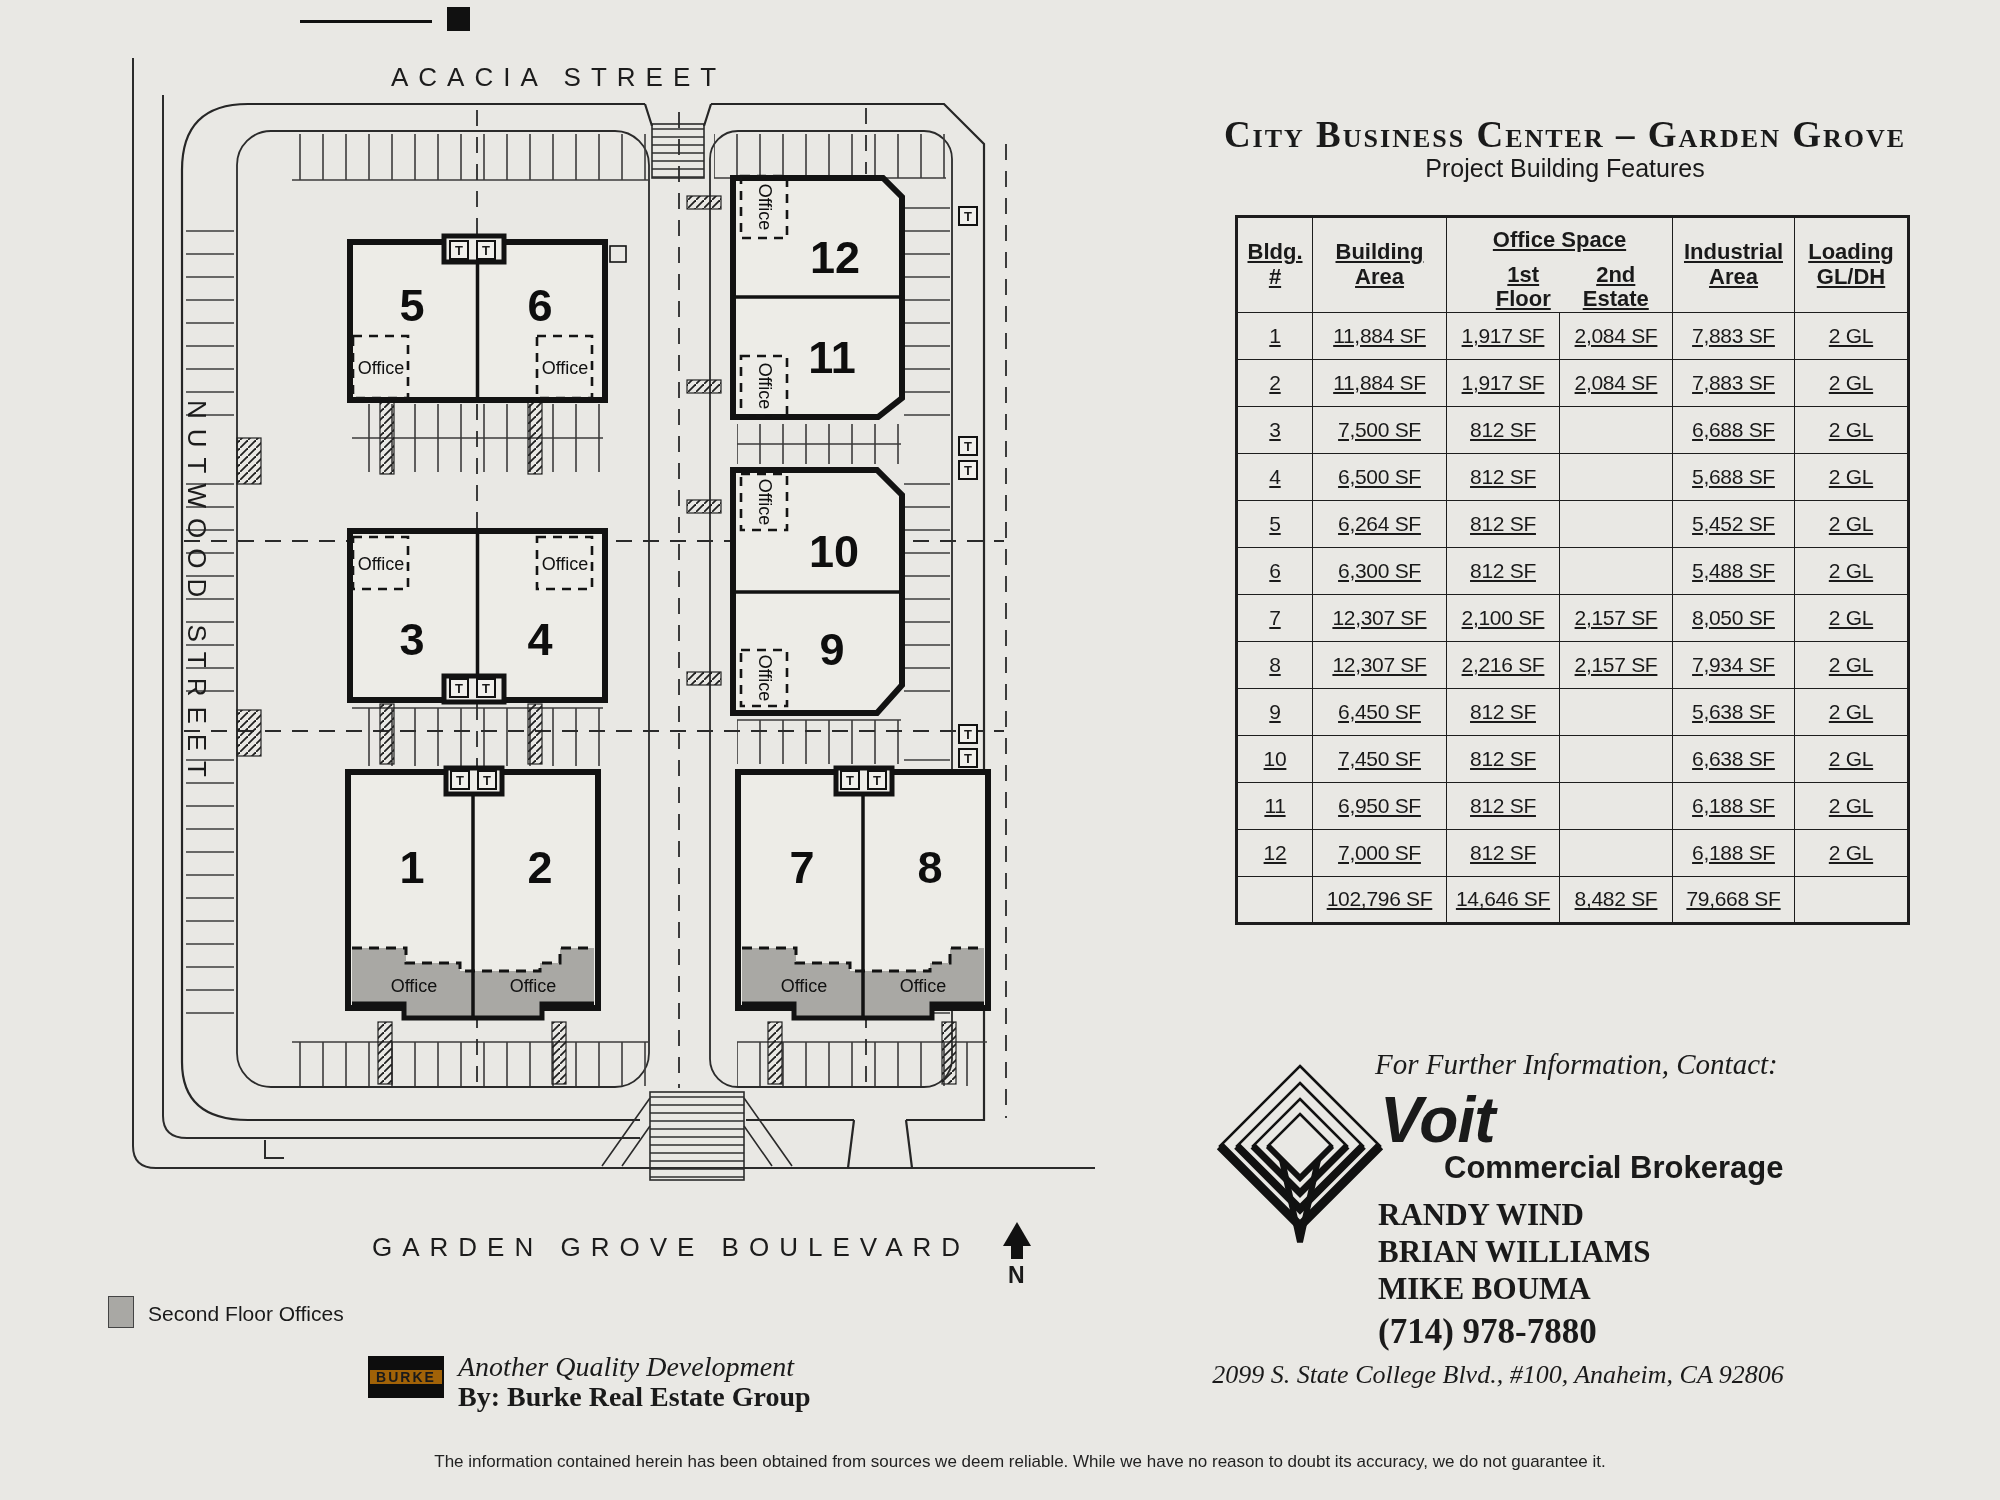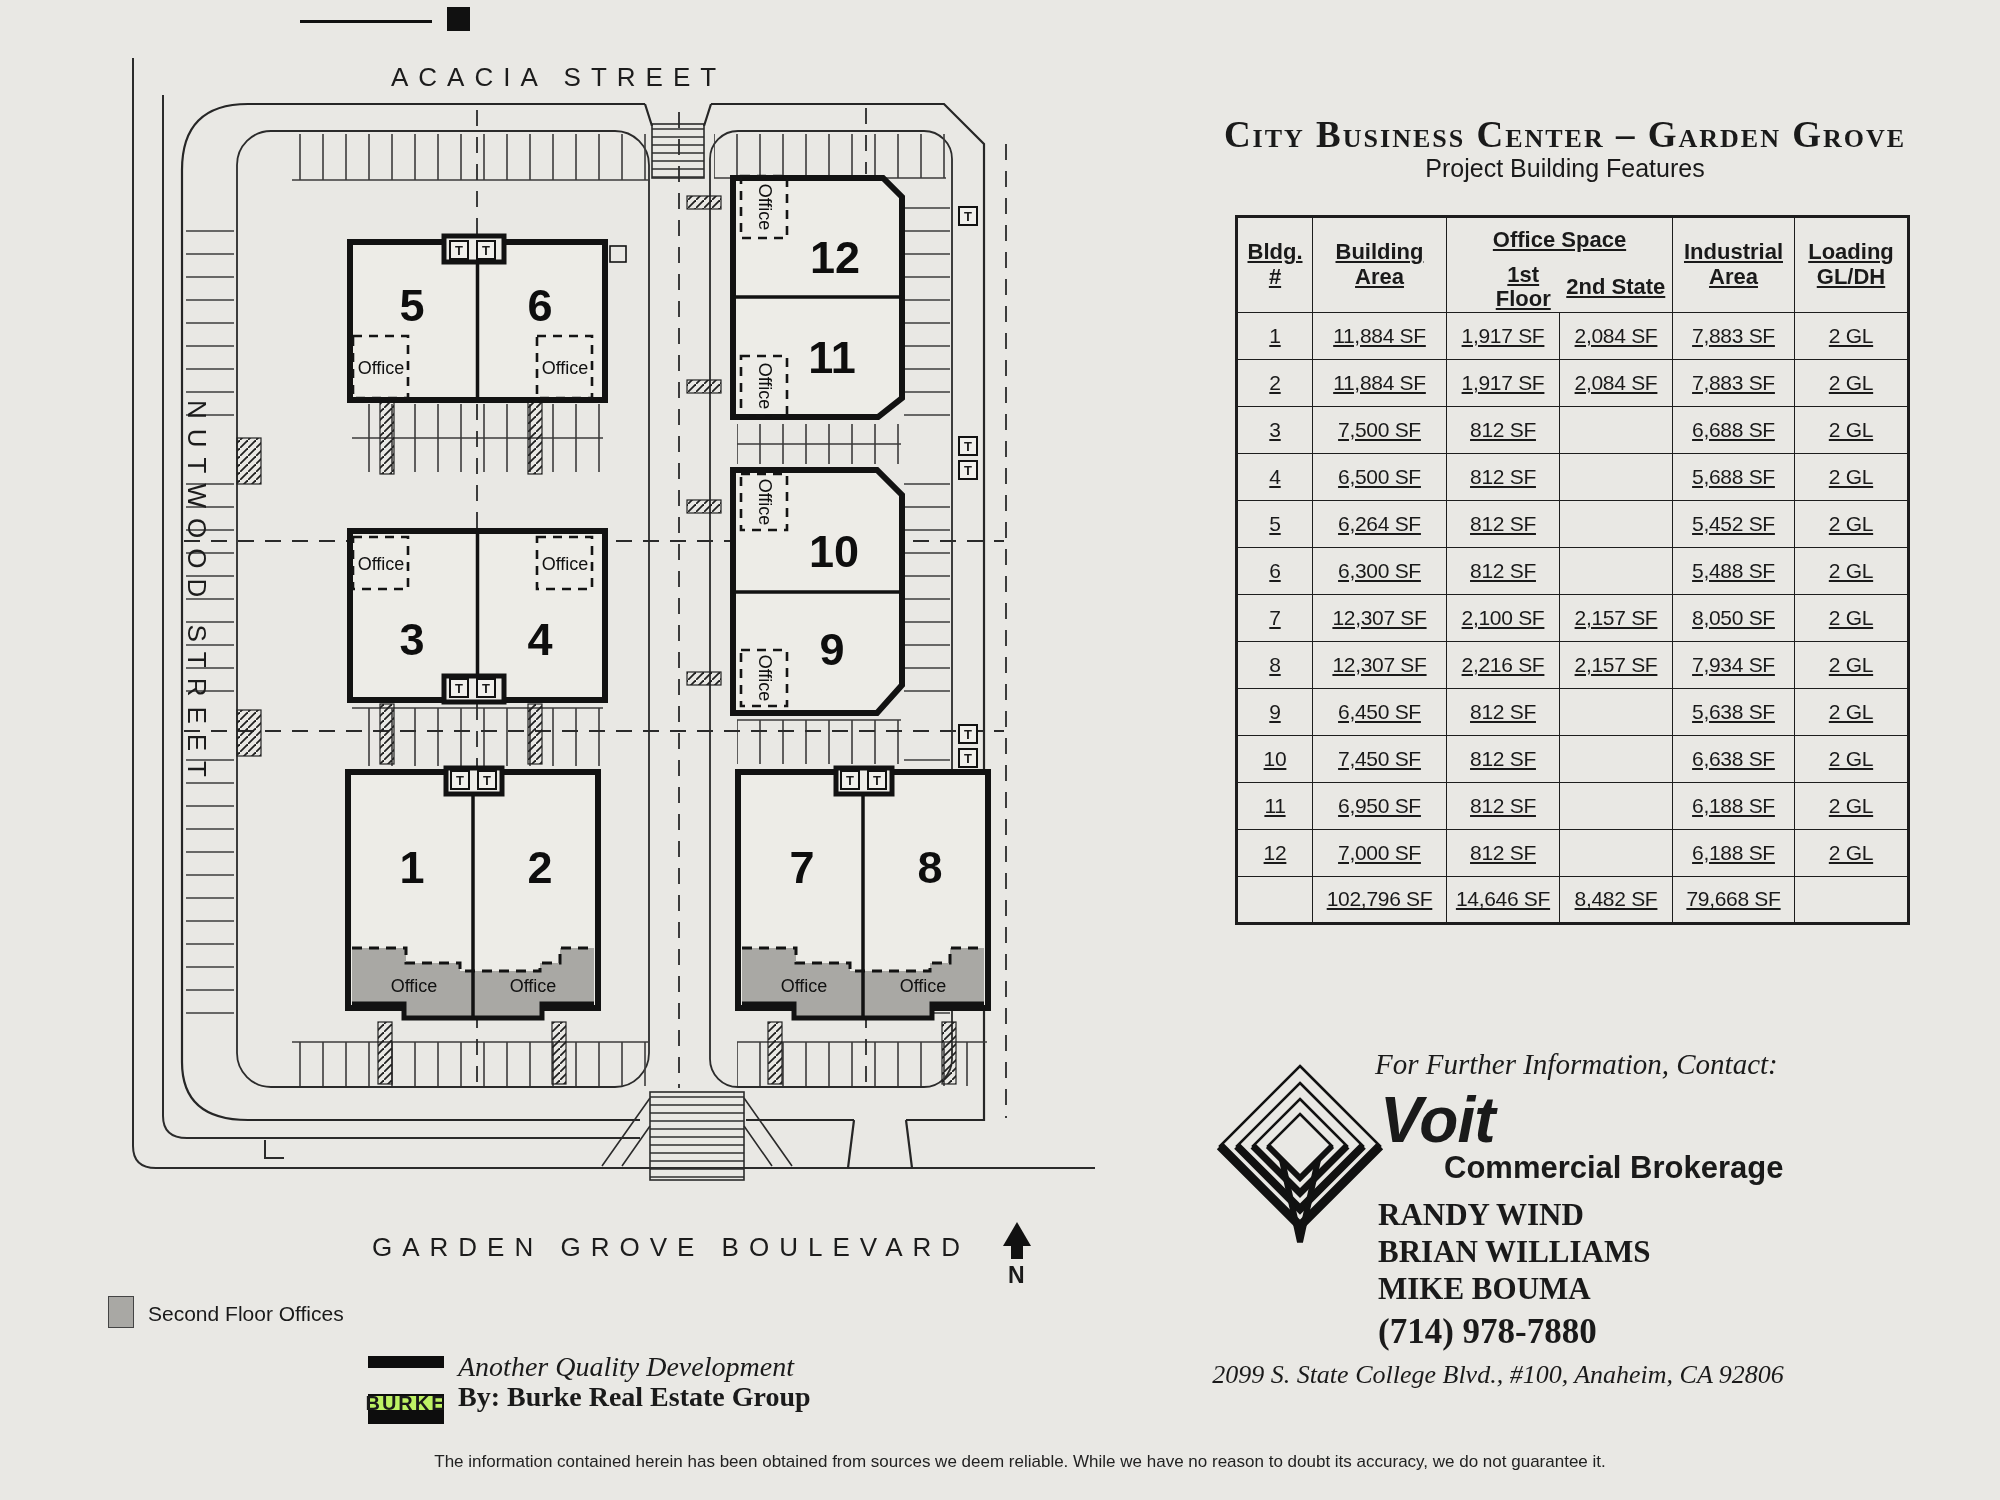--- a/index.html
+++ b/index.html
@@ -29,22 +29,22 @@
   th.f2{border-left:none;border-top:none;}
   .leadin{font-family:"Liberation Serif",serif;font-style:italic;font-size:29px;}
   .voit{font-size:64px;font-weight:700;font-style:italic;letter-spacing:-1px;line-height:1;}
   .voitsub{font-size:31px;font-weight:700;line-height:1;}
   .agent{font-family:"Liberation Serif",serif;font-weight:700;font-size:31px;line-height:37px;}
   .phone{font-family:"Liberation Serif",serif;font-weight:700;font-size:35px;}
   .addr{font-family:"Liberation Serif",serif;font-style:italic;font-size:26px;text-align:center;}
   .legendlab{font-size:21px;}
   .burkelogo{width:76px;height:46px;}
   .burkelogo .bar{height:12px;background:#0d0d0d;}
-  .burkelogo .band{height:18px;border:2px solid #0d0d0d;background:#bef264;display:flex;align-items:center;
-        justify-content:center;font-weight:700;font-size:20px;letter-spacing:2px;box-sizing:border-box;margin-top:26px;}
+  .burkelogo .band{height:18px;border:2px solid #0d0d0d;background:#a16207;display:flex;align-items:center;
+        justify-content:center;font-weight:700;font-size:14px;letter-spacing:2px;box-sizing:border-box;}
   .tagline{font-family:"Liberation Serif",serif;font-style:italic;font-size:28px;line-height:30px;}
   .byline{font-family:Liberation Serif, serif;font-weight:700;font-size:28px;line-height:30px;}
   .disclaimer{font-size:17px;text-align:center;color:#222;}
   .nlabel{font-weight:700;font-size:23px;}
 </style>
 </head>
 <body>
 
 <div class="page">
 
@@ -260,21 +260,21 @@
       <th rowspan="2">Building
 Area</th>
       <th colspan="2" class="osp">Office Space</th>
       <th rowspan="2">Industrial
 Area</th>
       <th rowspan="2">Loading
 GL/DH</th>
     </tr>
     <tr class="hr">
       <th class="f1">1st Floor</th>
-      <th class="f2">2nd State</th>
+      <th class="f2">2nd Estate</th>
     </tr>
     <tr>
           <td>1</td>
           <td>11,884 SF</td>
           <td>1,917 SF</td>
           <td>2,084 SF</td>
           <td>7,883 SF</td>
           <td>2 GL</td>
         </tr>
     <tr>

